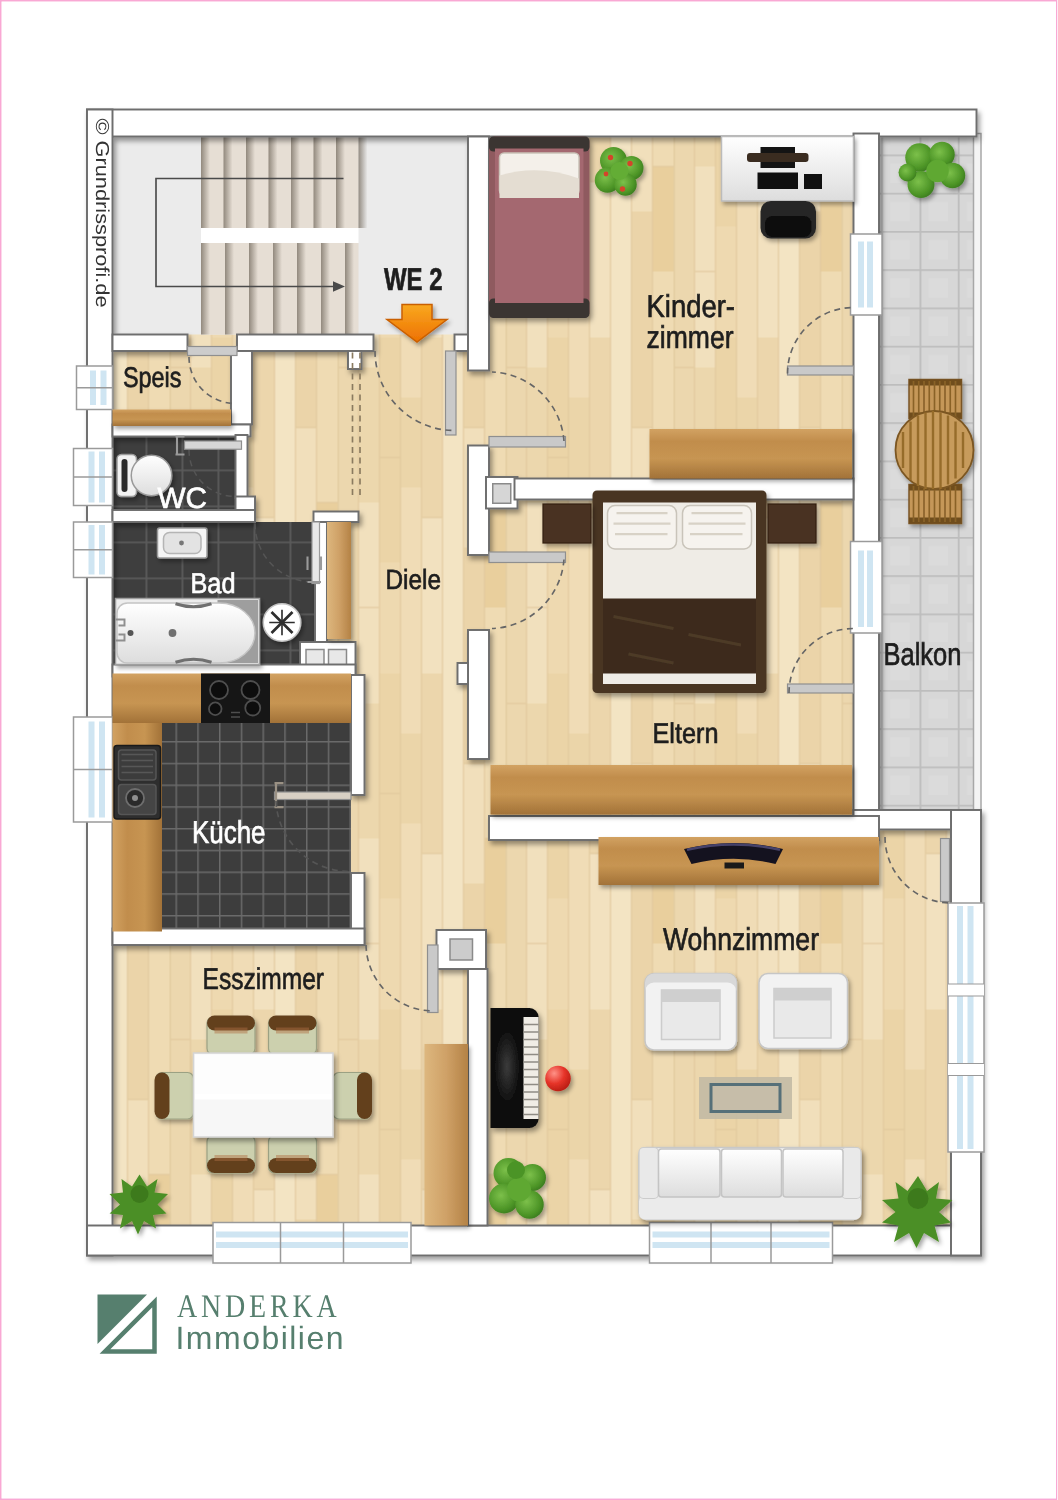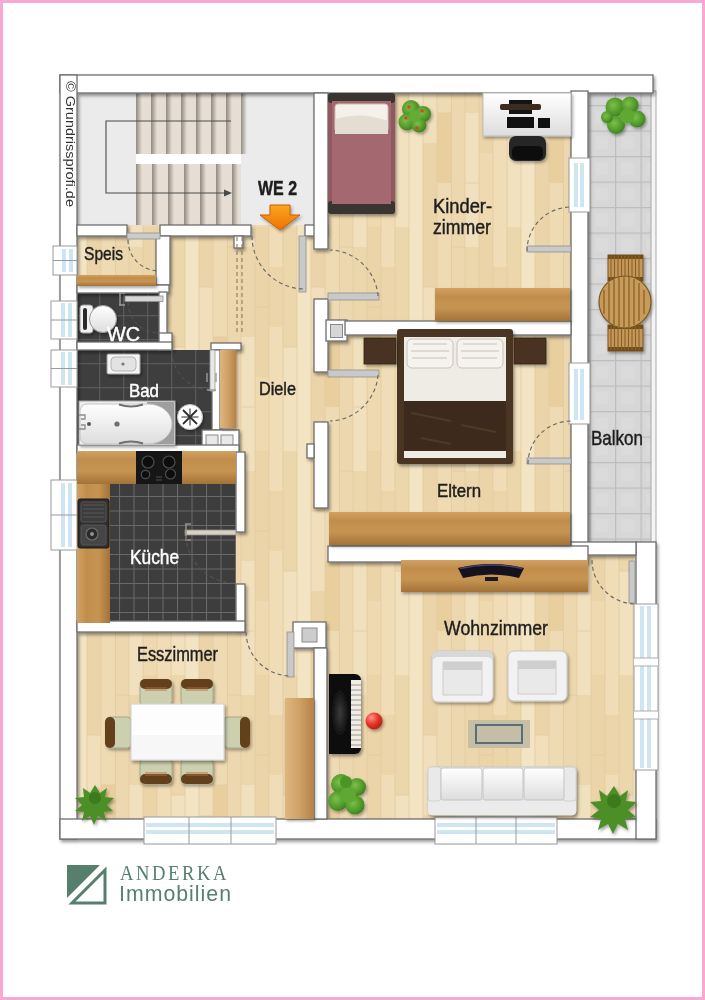--- a/index.html
+++ b/index.html
@@ -1,16 +1,16 @@
 <!DOCTYPE html>
 <html><head>
 <meta charset="utf-8">
 <style>
   html,body{margin:0;padding:0;background:#fff;}
-  .page{position:relative;width:705px;height:1000px;background:#fff;box-sizing:border-box;border:3px solid #f9a8d4;overflow:hidden;}
+  .page{position:relative;width:705px;height:1000px;background:#fff;box-sizing:border-box;border:1px solid #f9a8d4;overflow:hidden;}
   svg{display:block;}
   text{font-family:"Liberation Sans",sans-serif;}
 </style>
 </head>
 <body>
 <div class="page">
 <svg width="703" height="998" viewBox="0 0 703 998">
 <defs>
   <pattern id="wood" width="112" height="224" patternUnits="userSpaceOnUse">
     <rect width="112" height="224" fill="#eedab2"></rect>

